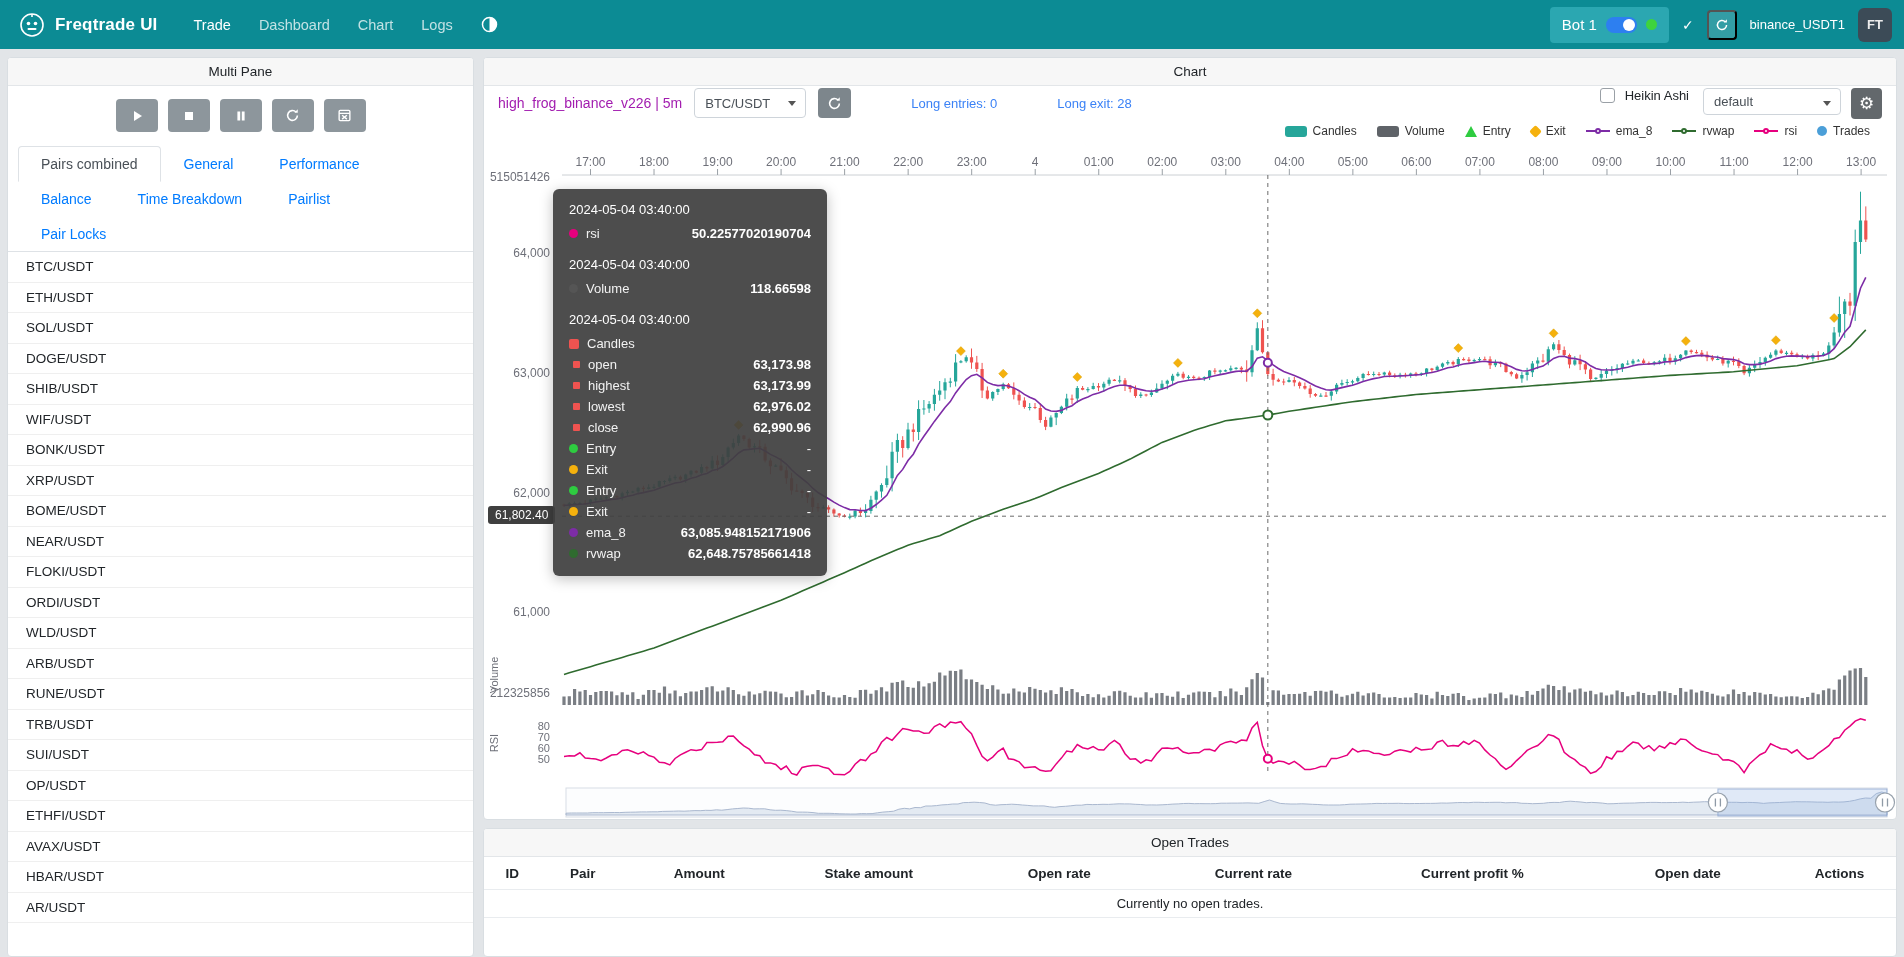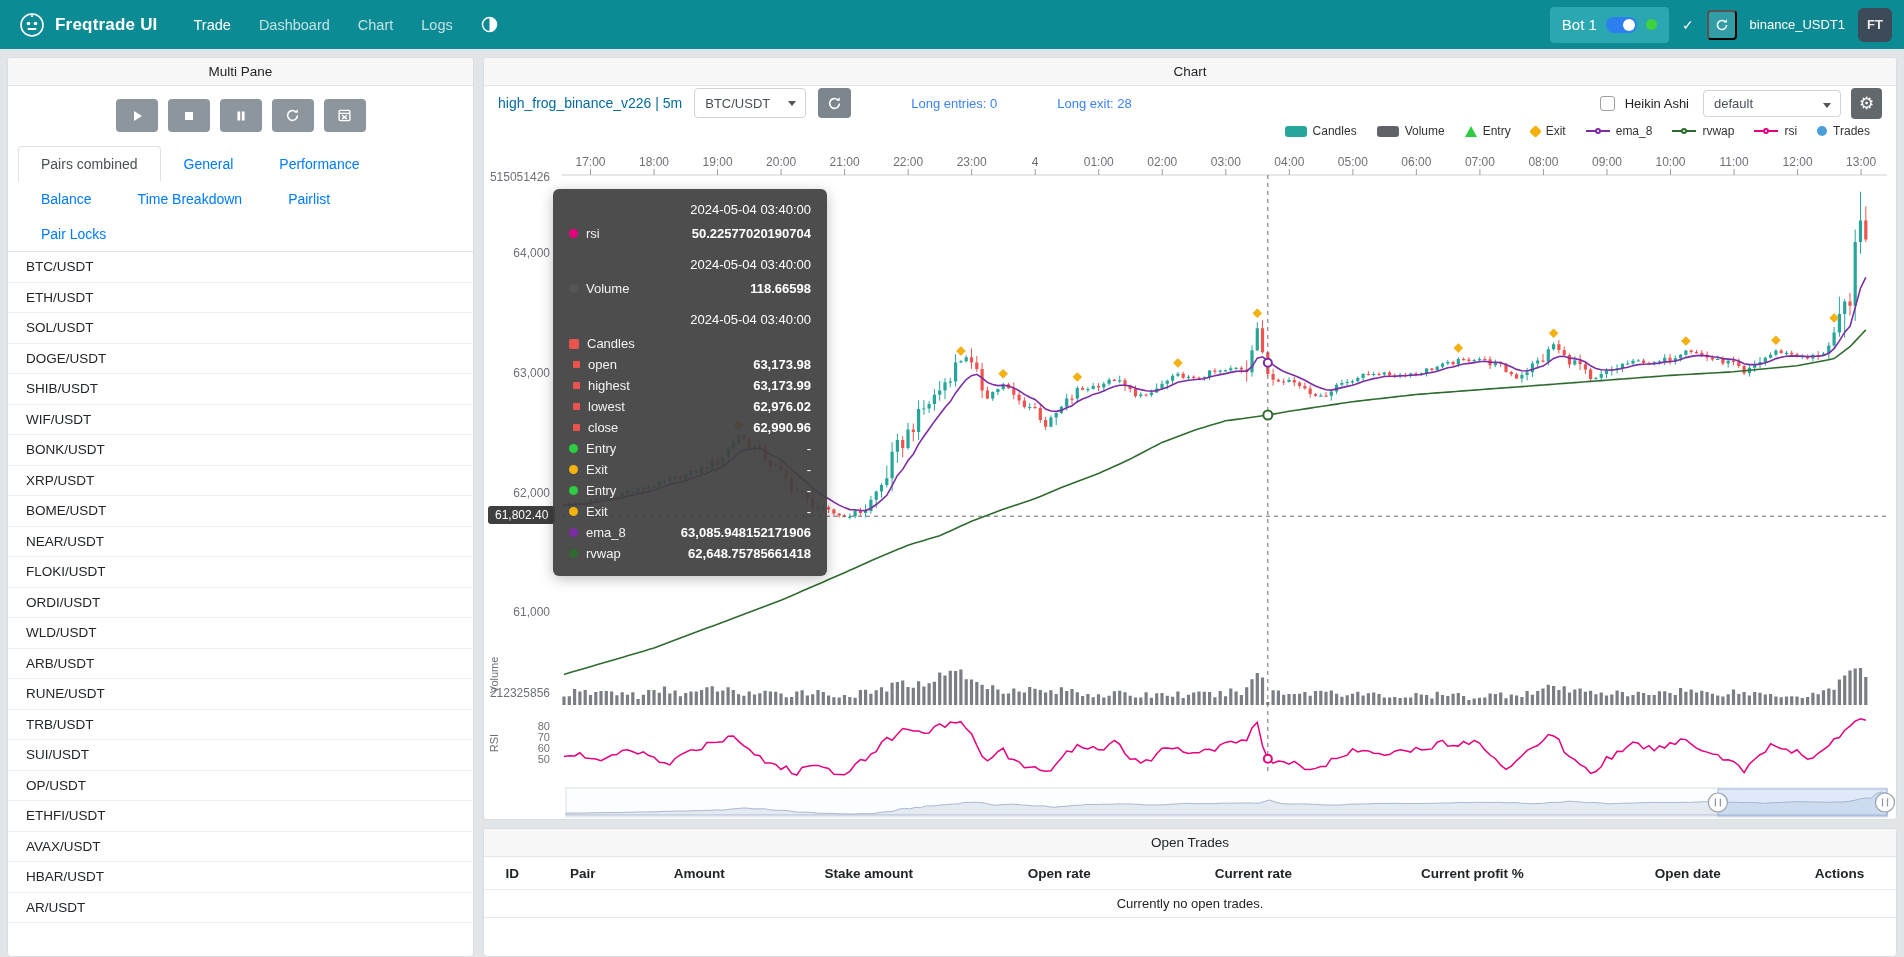--- a/index.html
+++ b/index.html
@@ -45,31 +45,31 @@
   .tabs{display:flex;flex-wrap:wrap;padding:0 10px;border-bottom:1px solid #dee2e6;margin-top:2px;}
   .tab{padding:9px 22px;font-size:14px;color:#007bff;cursor:pointer;border:1px solid transparent;
     border-radius:4px 4px 0 0;margin-bottom:-1px;white-space:nowrap;}
   .tab.active{color:#495057;background:#fff;border-color:#dee2e6 #dee2e6 #fff;}
   .pair-list{flex:1;overflow:hidden;}
   .pair-row{height:30.5px;display:flex;align-items:center;padding-left:18px;font-size:13.5px;
     border-bottom:1px solid #efefef;color:#212529;cursor:pointer;}
 
   
   .chart-toolbar{display:flex;align-items:center;gap:12px;padding:0 14px;height:34px;flex:none;}
-  .strategy{font-size:14px;color:#0369a1;white-space:nowrap;}
+  .strategy{font-size:14px;color:#a21caf;white-space:nowrap;}
   .select{height:30px;border:1px solid #ced4da;border-radius:4px;background:#fff;display:flex;
     align-items:center;padding:0 26px 0 10px;font-size:13px;position:relative;color:#495057;cursor:pointer;}
   .select::after{content:"";position:absolute;right:9px;top:12px;border-left:4px solid transparent;
     border-right:4px solid transparent;border-top:5px solid #555;}
   .pair-select{width:112px;}
   .plot-select{width:138px;height:27px;}
   .btn-gray{width:33px;height:30px;background:#7d868c;border:none;border-radius:4px;
     display:flex;align-items:center;justify-content:center;cursor:pointer;}
   .entries-text{font-size:13px;color:#3b82f6;white-space:nowrap;margin-left:48px;}
-  .right-tools{margin-left:auto;display:flex;align-items:center;gap:10px;}
+  .right-tools{margin-left:auto;display:flex;align-items:flex-start;gap:10px;}
   .checkbox{width:15px;height:15px;border:1px solid #9aa0a6;border-radius:3px;background:#fff;cursor:pointer;}
   .hk-label{font-size:13px;color:#212529;margin-right:4px;}
   .gear-btn{width:31px;height:31px;background:#63686c;border:none;border-radius:4px;color:#fff;
     font-size:17px;display:flex;align-items:center;justify-content:center;cursor:pointer;}
 
   
   .chart-legend{display:flex;justify-content:flex-end;align-items:center;gap:20px;height:22px;
     padding-right:26px;font-size:12px;color:#333;flex:none;}
   .legend-item{display:flex;align-items:center;gap:6px;cursor:pointer;}
   .m-rect{width:22px;height:11px;border-radius:3px;display:inline-block;}
@@ -82,21 +82,21 @@
   .m-dot{width:10px;height:10px;border-radius:50%;display:inline-block;}
 
   
   .chart-canvas{position:relative;flex:1;}
   #chart-svg{position:absolute;left:0;top:0;}
   .ax-label{font-size:12px;fill:#6E7079;}
   .ax-label-sm{font-size:11px;fill:#6E7079;}
   .y-tag{position:absolute;left:4px;top:364px;background:#3f3f3f;color:#fff;font-size:12px;
     padding:2px 7px;border-radius:3px;z-index:4;}
   .tooltip{position:absolute;left:69px;top:47px;width:274px;background:rgba(64,64,64,.93);
-    border-radius:6px;padding:12px 16px;color:#fff;box-shadow:0 3px 14px rgba(0,0,0,.25);z-index:5;text-align:right;}
+    border-radius:6px;padding:12px 16px;color:#fff;box-shadow:0 3px 14px rgba(0,0,0,.25);z-index:5;}
   .tt-section{margin-bottom:13px;}
   .tt-section:last-child{margin-bottom:0;}
   .tt-time{font-size:13px;margin:1px 0 6px;}
   .tt-row{display:flex;align-items:center;gap:8px;min-height:21px;font-size:13px;}
   .tt-row .lbl{color:#f2f2f2;}
   .tt-row .val{margin-left:auto;}
   .tt-row .val.bold{font-weight:700;}
   .tm{flex:none;display:inline-block;}
   .tm-circle{width:9px;height:9px;border-radius:50%;}
   .tm-square{width:10px;height:10px;border-radius:2px;}

